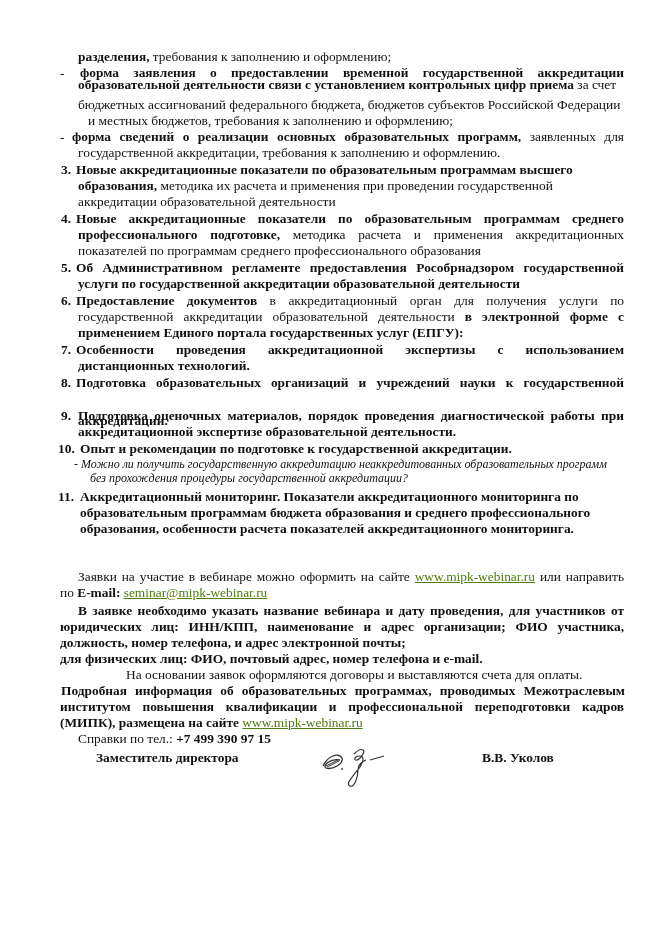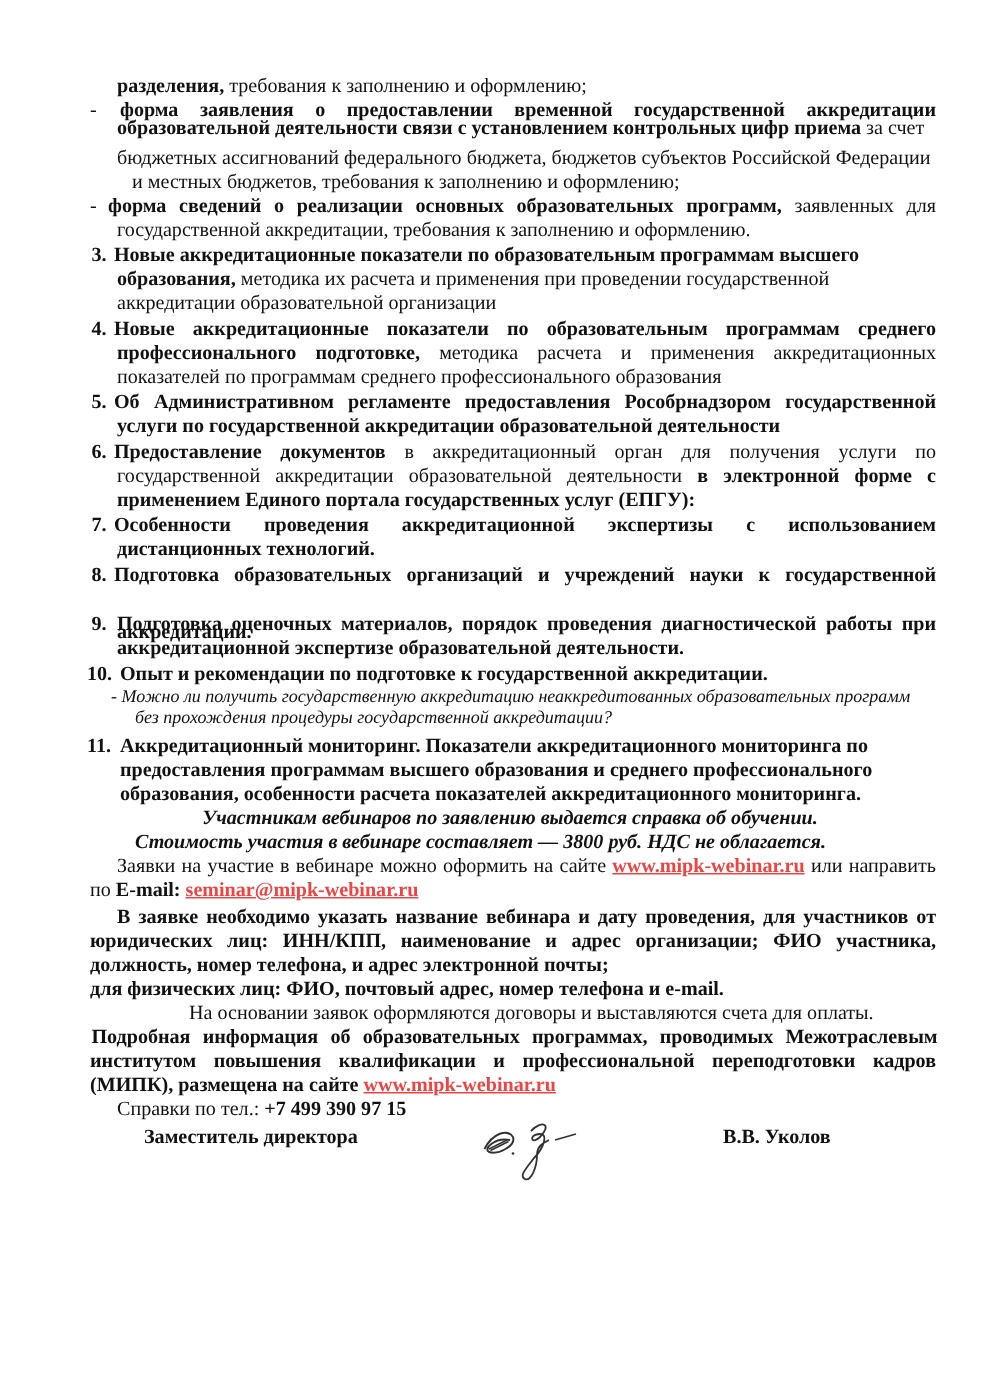--- a/index.html
+++ b/index.html
@@ -4,21 +4,21 @@
 <style>
   html, body { margin: 0; padding: 0; background: #ffffff; }
   body { width: 660px; height: 933px; overflow: hidden; position: relative;
          font-family: "Liberation Serif", "DejaVu Serif", serif; color: #111; }
   .page { position: absolute; left: 0; top: 0; width: 660px; height: 696px; }
   .ln { position: absolute; font-size: 13.4px; line-height: 15px; white-space: nowrap; }
   .just { text-align: justify; text-align-last: justify; white-space: normal; }
   b, .b { font-weight: bold; }
   .i { font-style: italic; }
   .small-i { font-style: italic; font-size: 12px; }
-  a.lnk { color: #ef4444; text-decoration: underline; font-weight: bold; }
+  a.lnk { color: #4d7c0f; text-decoration: underline; font-weight: normal; }
   .sig svg { display: block; }
 </style>
 </head>
 <body>
 
 <div class="page">
 
   <div class="ln" style="left:78px; top:49px;">
     <b>разделения,</b><span> требования к заполнению и оформлению;</span>
   </div>
@@ -33,21 +33,21 @@
 
   <div class="ln" style="left:60px; top:129px;">-</div>
   <div class="ln" style="left:72px; top:129px; width:552px; text-align:justify; text-align-last:justify; white-space:normal;">
     <b>форма сведений о реализации основных образовательных программ,</b><span> заявленных для</span>
   </div>
   <div class="ln" style="left:78px; top:145px;">государственной аккредитации, требования к заполнению и оформлению.</div>
 
   <div class="ln b" style="left:61px; top:162px;">3.</div>
   <div class="ln b" style="left:76px; top:162px;">Новые аккредитационные показатели по образовательным программам высшего</div>
   <div class="ln" style="left:78px; top:178px;"><b>образования,</b><span> методика их расчета и применения при проведении государственной</span></div>
-  <div class="ln" style="left:78px; top:194px;">аккредитации образовательной организации</div>
+  <div class="ln" style="left:78px; top:194px;">аккредитации образовательной деятельности</div>
 
   <div class="ln b" style="left:61px; top:211px;">4.</div>
   <div class="ln just b" style="left:76px; top:211px; width:548px;">Новые аккредитационные показатели по образовательным программам среднего</div>
   <div class="ln" style="left:78px; top:227px; width:546px; text-align:justify; text-align-last:justify; white-space:normal;"><b>профессионального подготовке,</b><span> методика расчета и применения аккредитационных</span></div>
   <div class="ln" style="left:78px; top:243px;">показателей по программам среднего профессионального образования</div>
 
   <div class="ln b" style="left:61px; top:260px;">5.</div>
   <div class="ln just b" style="left:76px; top:260px; width:548px;">Об Административном регламенте предоставления Рособрнадзором государственной</div>
   <div class="ln b" style="left:78px; top:276px;">услуги по государственной аккредитации образовательной деятельности</div>
 
@@ -69,25 +69,23 @@
   <div class="ln b" style="left:78px; top:424px;">аккредитационной экспертизе образовательной деятельности.</div>
 
   <div class="ln b" style="left:58px; top:441px;">10.</div>
   <div class="ln b" style="left:80px; top:441px;">Опыт и рекомендации по подготовке к государственной аккредитации.</div>
 
   <div class="ln small-i" style="left:74px; top:457px;">- Можно ли получить государственную аккредитацию неаккредитованных образовательных программ</div>
   <div class="ln small-i" style="left:90px; top:471px;">без прохождения процедуры государственной аккредитации?</div>
 
   <div class="ln b" style="left:58px; top:489px;">11.</div>
   <div class="ln b" style="left:80px; top:489px;">Аккредитационный мониторинг. Показатели аккредитационного мониторинга по</div>
-  <div class="ln b" style="left:80px; top:505px;">предоставления программам высшего образования и среднего профессионального</div>
+  <div class="ln b" style="left:80px; top:505px;">образовательным программам бюджета образования и среднего профессионального</div>
   <div class="ln b" style="left:80px; top:521px;">образования, особенности расчета показателей аккредитационного мониторинга.</div>
 
-  <div class="ln b i" style="left:0; width:660px; top:537px; text-align:center; padding-left:20px; box-sizing:border-box;">Участникам вебинаров по заявлению выдается справка об обучении.</div>
-  <div class="ln b i" style="left:90px; top:553px;">Стоимость участия в вебинаре составляет — 3800 руб. НДС не облагается.</div>
 
   <div class="ln" style="left:78px; top:569px; width:546px; text-align:justify; text-align-last:justify; white-space:normal;">
     <span>Заявки на участие в вебинаре можно оформить на сайте </span><a class="lnk">www.mipk-webinar.ru</a><span> или направить</span>
   </div>
   <div class="ln" style="left:60px; top:585px;">
     <span>по </span><b>E-mail: </b><a class="lnk">seminar@mipk-webinar.ru</a>
   </div>
 
   <div class="ln just b" style="left:78px; top:603px; width:546px;">В заявке необходимо указать название вебинара и дату проведения, для участников от</div>
   <div class="ln just b" style="left:60px; top:619px; width:564px;">юридических лиц: ИНН/КПП, наименование и адрес организации; ФИО участника,</div>

